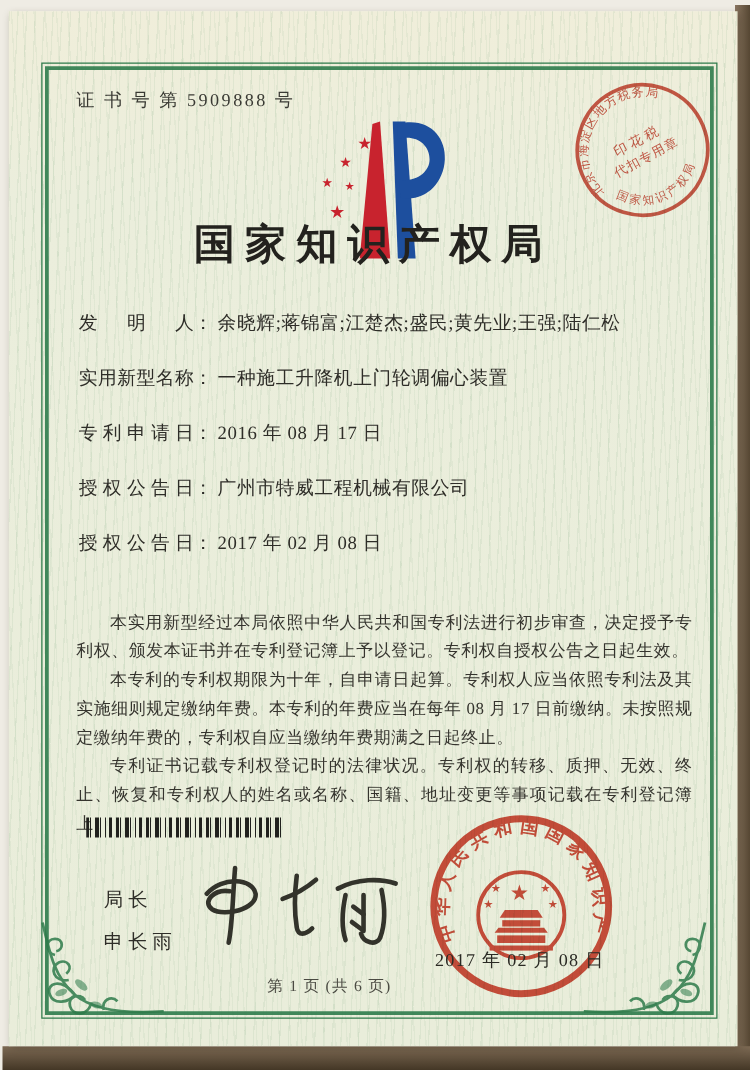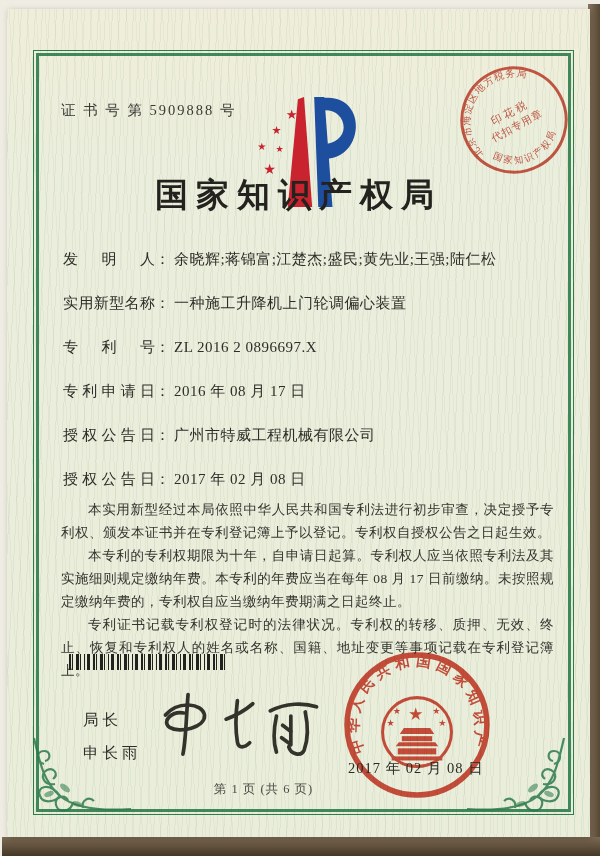--- a/index.html
+++ b/index.html
@@ -20,35 +20,35 @@
       repeating-linear-gradient(93deg, rgba(150,185,150,.16) 0 1px, rgba(0,0,0,0) 1px 7px),
       repeating-linear-gradient(87deg, rgba(150,185,150,.12) 0 1px, rgba(0,0,0,0) 1px 9px),
       linear-gradient(180deg,#f0eeda 0%, #ebeedc 18%, #e9edda 100%);
     box-shadow:2px 2px 6px rgba(60,50,35,.35);
   }
   .frame { position:absolute; left:26px; top:41px; right:16px; bottom:22px;
     border:1.5px solid var(--green,#2e7b4b); }
   .frame::before { content:""; position:absolute; inset:2px;
     border:3px solid var(--green,#2e7b4b); opacity:.9; }
 
-  .cert-no { position:absolute; left:54px; top:92px; font-size:14.5px; letter-spacing:2px; color:#3a3a34; }
+  .cert-no { position:absolute; left:54px; top:62px; font-size:14.5px; letter-spacing:2px; color:#3a3a34; }
 
   
   .logo { position:absolute; left:240px; top:82px; width:112px; height:122px; }
 
   .title { position:absolute; left:0; top:164px; width:100%; text-align:center;
     font-size:33px; font-weight:700; letter-spacing:8px; color:#23221e; }
 
   .fields { position:absolute; left:56px; top:243px; right:30px; font-size:15px; }
   .f-row { margin-bottom:29px; line-height:15px; white-space:nowrap; }
   .f-label { display:inline-block; width:92px; text-align:justify; text-align-last:justify; color:#2e2d28; }
   .f-colon { display:inline-block; margin-right:4px; }
   .f-value { letter-spacing:.5px; color:#2e2d28; }
 
-  .paras { position:absolute; left:54px; right:36px; top:489px;
+  .paras { position:absolute; left:54px; right:36px; top:477px;
     font-size:13.5px; line-height:23px; letter-spacing:.5px; color:#35342e; text-align:justify; }
   .paras p { text-indent:2em; }
 
   .barcode { position:absolute; left:62px; top:645px; width:158px; height:16px;
     background:repeating-linear-gradient(90deg,
       #21211e 0 2px, rgba(0,0,0,0) 2px 3px,
       #21211e 3px 4px, rgba(0,0,0,0) 4px 7px,
       #21211e 7px 10px, rgba(0,0,0,0) 10px 11px,
       #21211e 11px 12px, rgba(0,0,0,0) 12px 15px,
       #21211e 15px 16px, rgba(0,0,0,0) 16px 18px,
@@ -112,23 +112,20 @@
   </svg>
 
   <div class="title">国家知识产权局</div>
 
   <div class="fields">
     <div class="f-row">
       <span class="f-label">发明人</span><span class="f-colon">：</span><span class="f-value">余晓辉;蒋锦富;江楚杰;盛民;黄先业;王强;陆仁松</span>
     </div>
     <div class="f-row">
       <span class="f-label">实用新型名称</span><span class="f-colon">：</span><span class="f-value">一种施工升降机上门轮调偏心装置</span>
-    </div>
-    <div class="f-row">
-      <span class="f-label">专利号</span><span class="f-colon">：</span><span class="f-value">ZL 2016 2 0896697.X</span>
     </div>
     <div class="f-row">
       <span class="f-label">专利申请日</span><span class="f-colon">：</span><span class="f-value">2016 年 08 月 17 日</span>
     </div>
     <div class="f-row">
       <span class="f-label">授权公告日</span><span class="f-colon">：</span><span class="f-value">广州市特威工程机械有限公司</span>
     </div>
     <div class="f-row">
       <span class="f-label">授权公告日</span><span class="f-colon">：</span><span class="f-value">2017 年 02 月 08 日</span>
     </div>

